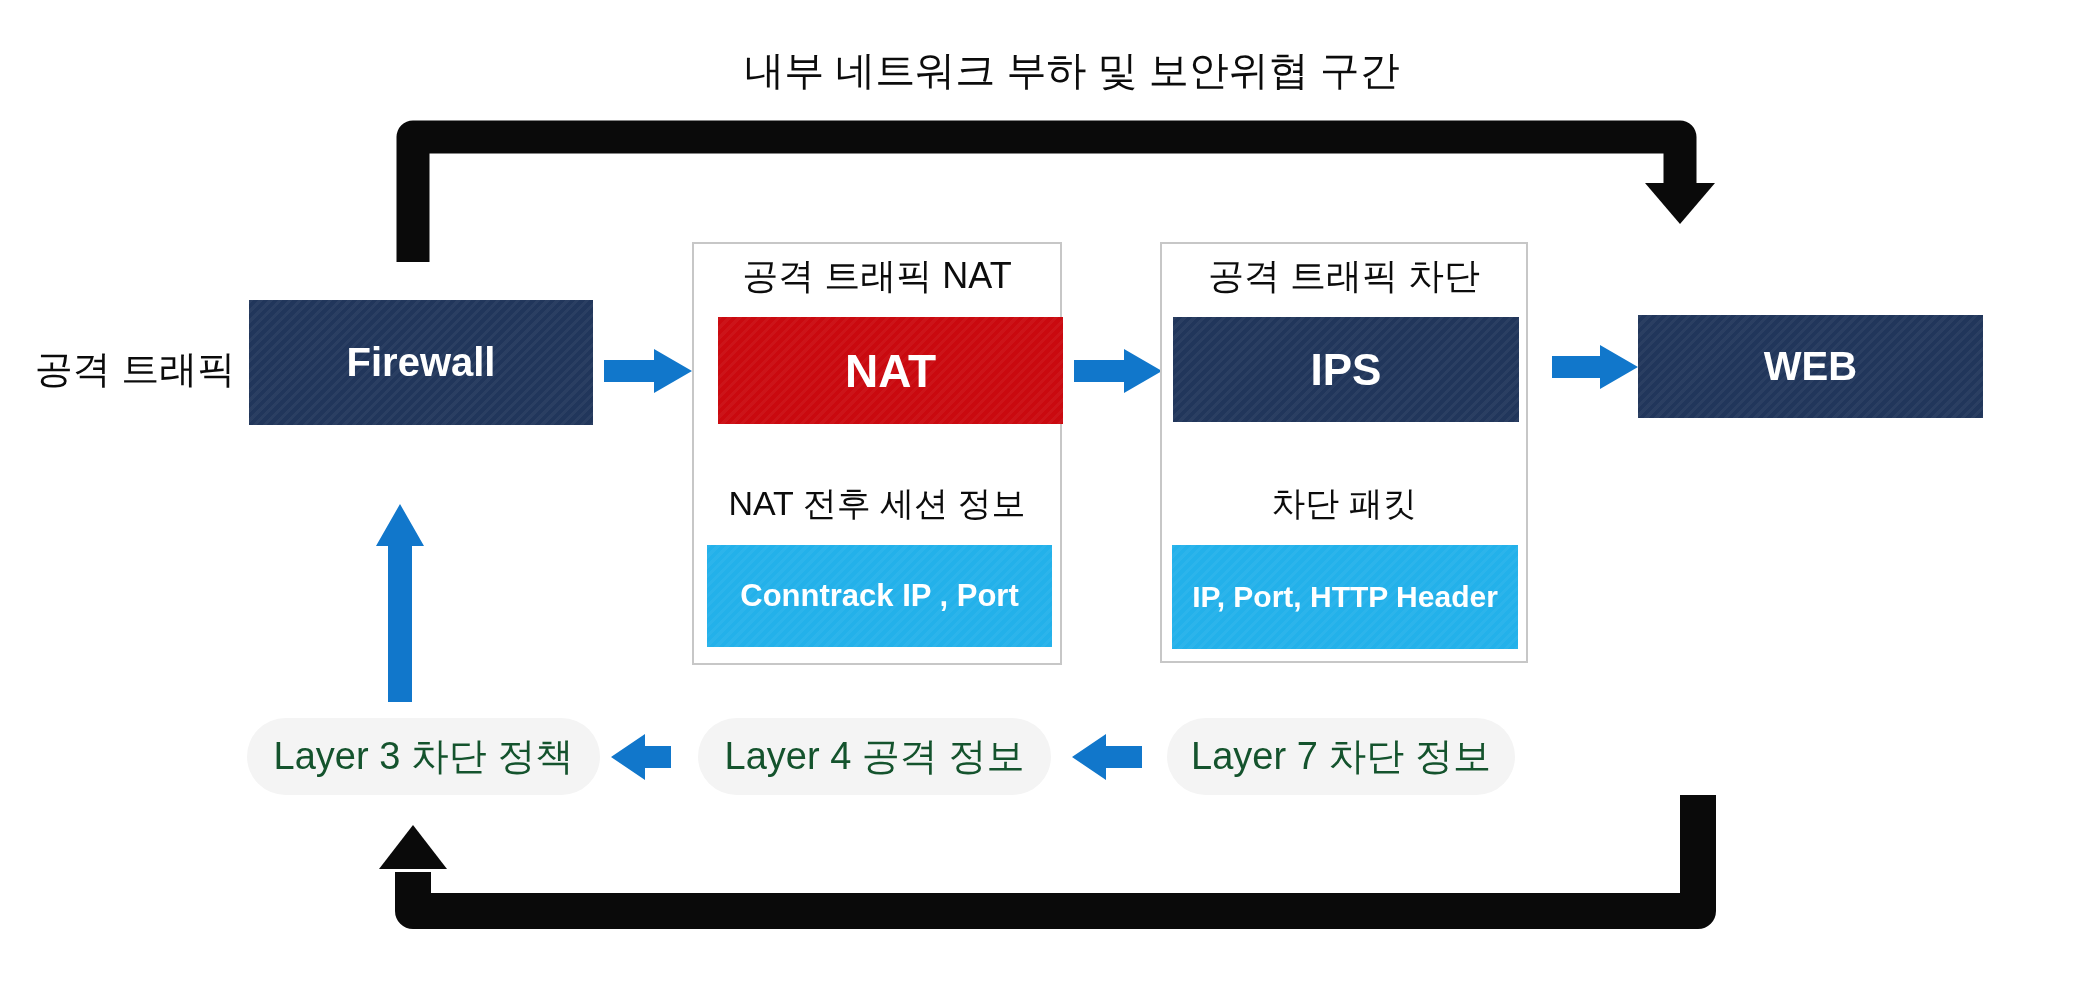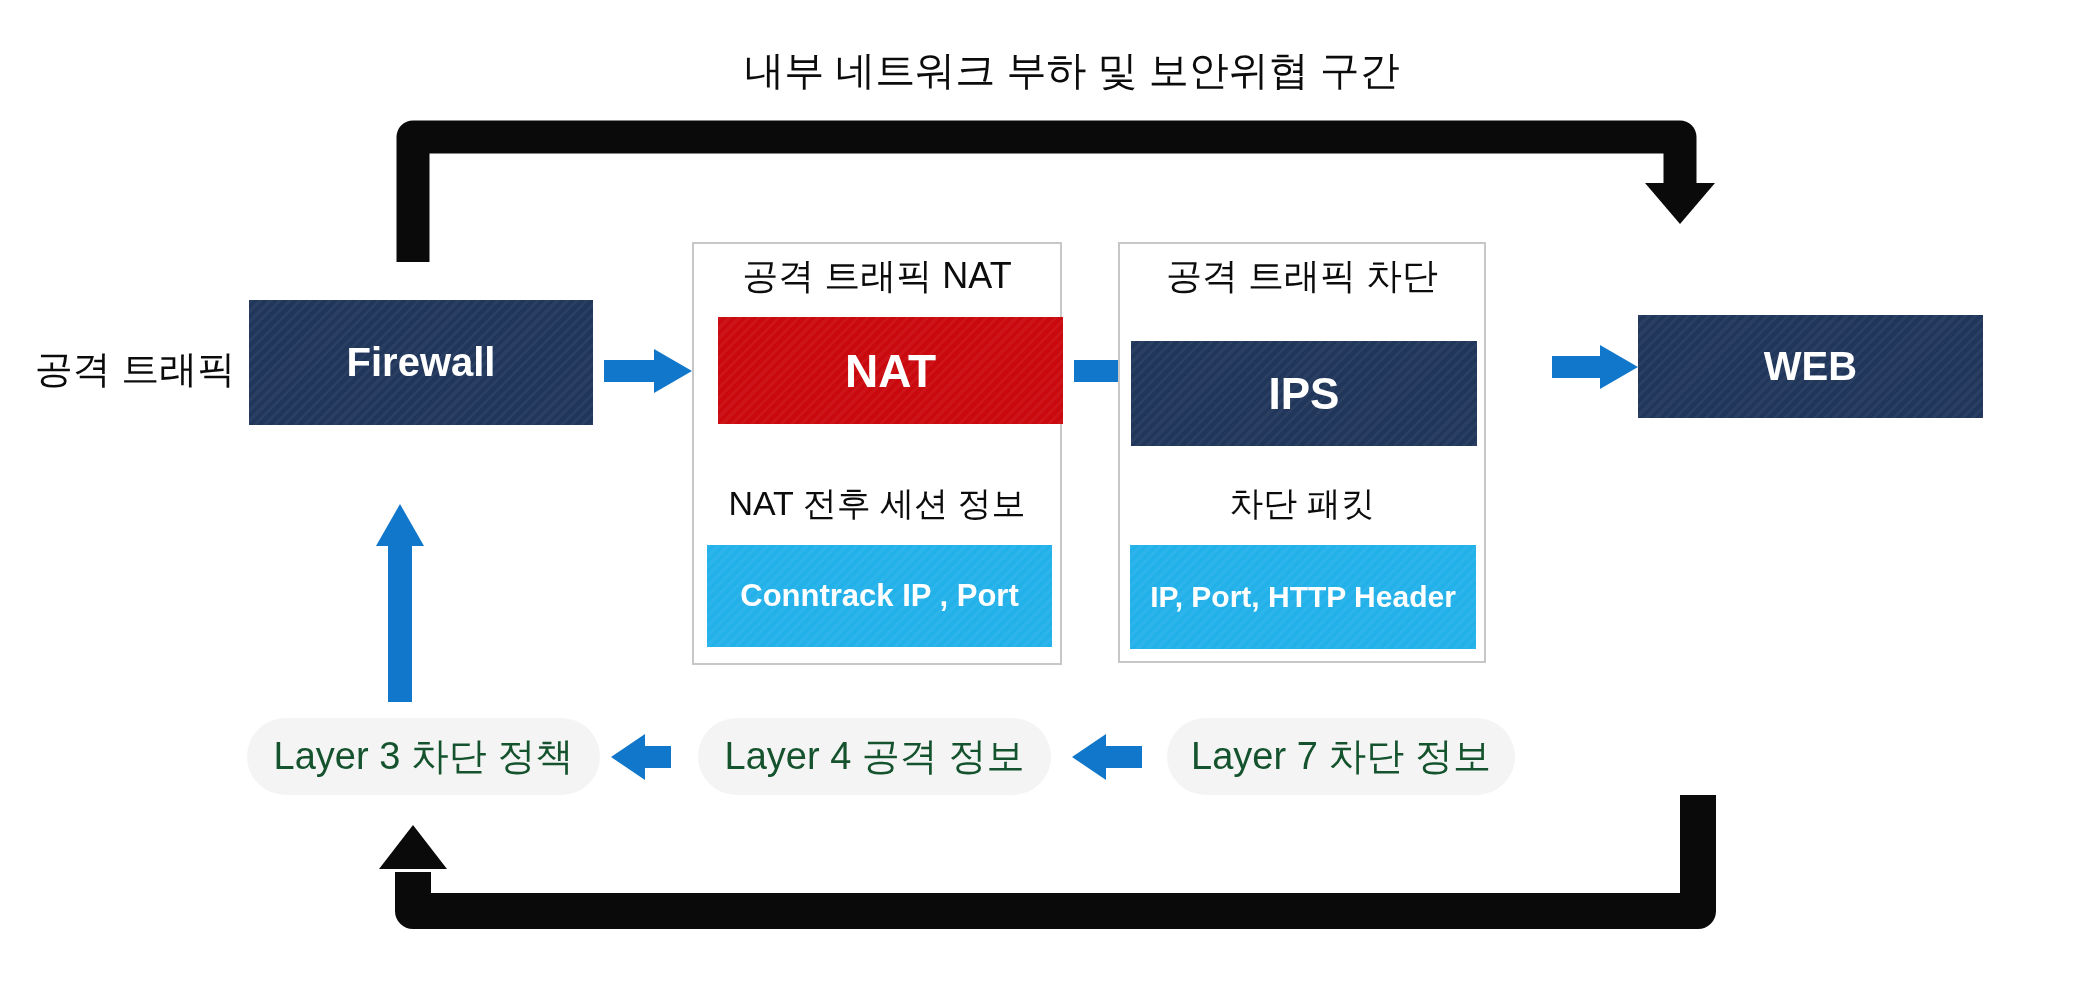--- a/index.html
+++ b/index.html
@@ -21,25 +21,25 @@
     background-image:repeating-linear-gradient(135deg,rgba(255,255,255,0.045) 0 3px,transparent 3px 7px);}
   .navy{background-color:var(--navy);}
   .red{background-color:var(--red);}
   .cyan{background-color:var(--cyan);}
   .fw-box{left:249px;top:300px;width:344px;height:125px;font-size:40px;}
   .web-box{left:1638px;top:315px;width:345px;height:103px;font-size:40px;}
 
   
   .panel{background:#ffffff;border:2px solid var(--panel-border);}
   .nat-panel{left:692px;top:242px;width:370px;height:423px;}
-  .ips-panel{left:1118px;top:242px;width:368px;height:421px;padding-left:24px;}
+  .ips-panel{left:1160px;top:242px;width:368px;height:421px;padding-left:24px;}
   .panel-header{left:0;top:10px;width:100%;height:44px;font-size:36px;font-weight:500;color:#0c0c0c;}
   .panel-mid{left:0;top:238px;width:100%;height:44px;font-size:34px;font-weight:500;color:#0c0c0c;}
   .nat-box{left:13px;top:73px;width:345px;height:107px;font-size:46px;margin-left:11px;}
-  .ips-box{left:11px;top:73px;width:346px;height:105px;font-size:44px;margin-top:24px;}
+  .ips-box{left:11px;top:73px;width:346px;height:105px;font-size:44px;}
   .nat-info-box{left:13px;top:301px;width:345px;height:102px;font-size:31px;}
   .ips-info-box{left:10px;top:301px;width:346px;height:104px;font-size:30px;}
 
   
   .pill{top:718px;height:77px;background:var(--pill);border-radius:40px;font-size:38px;font-weight:500;color:#14532d;}
   .pill-l3{left:247px;width:353px;}
   .pill-l4{left:698px;width:353px;}
   .pill-l7{left:1167px;width:348px;}
 
   

